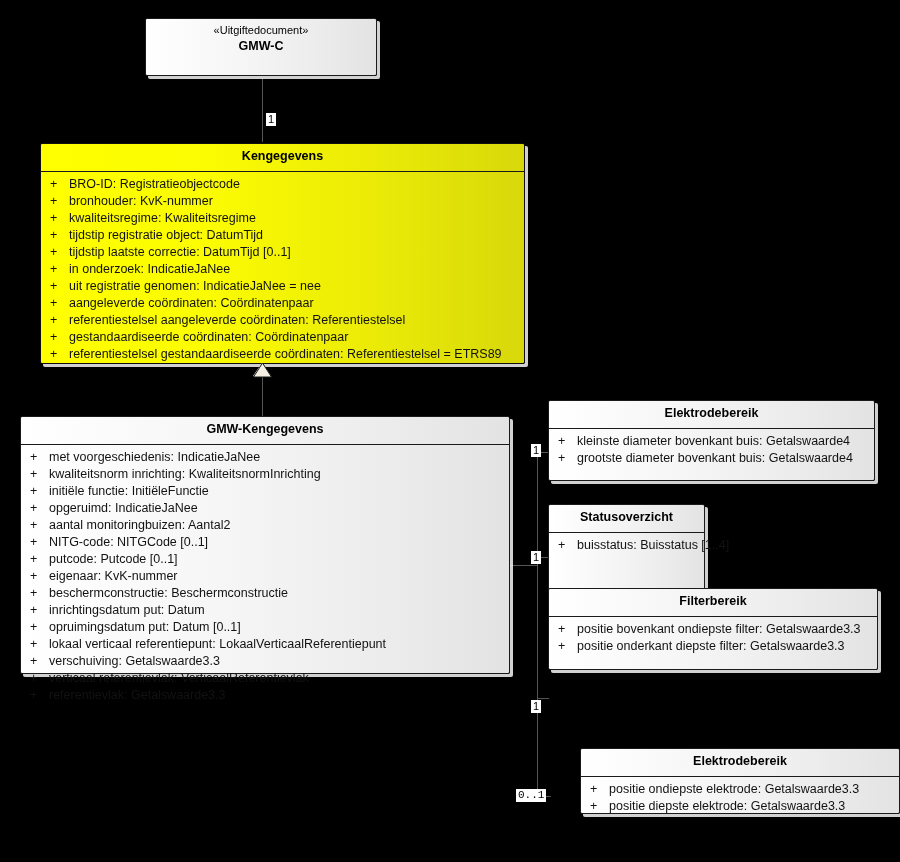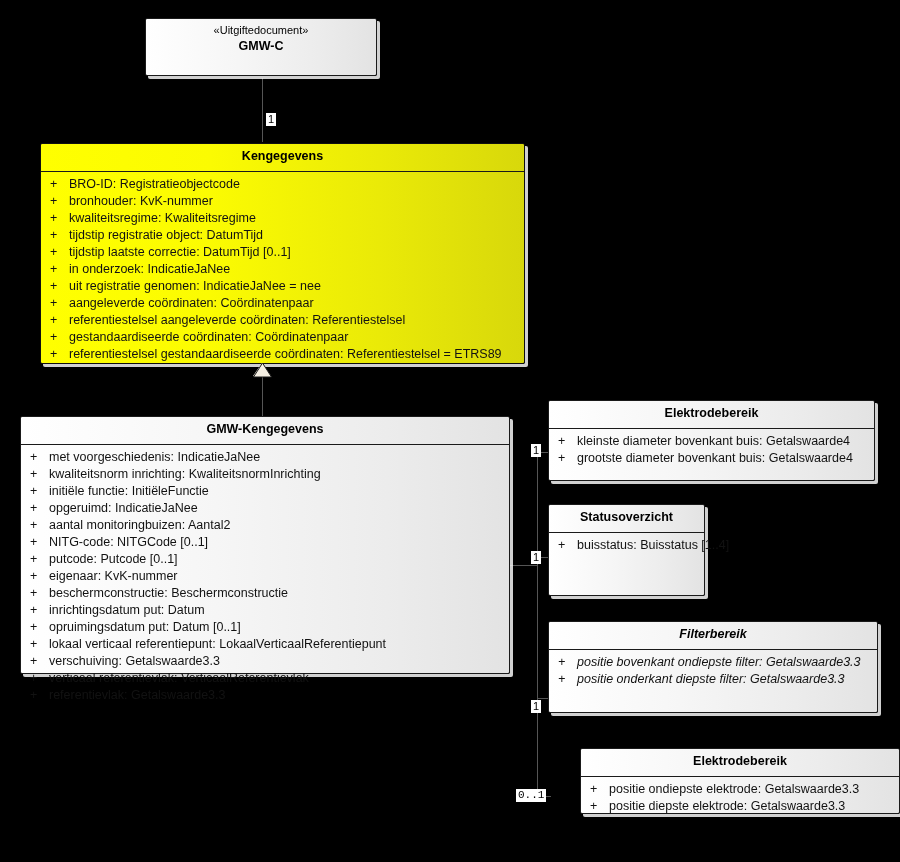--- a/index.html
+++ b/index.html
@@ -296,21 +296,21 @@
     </div>
     <div class="uml-attrs">
         <div class="attr-row">
           <span class="attr-vis">+</span>
           <span class="attr-txt">buisstatus: Buisstatus [1..4]</span>
         </div>
       </div>
   </div>
   <div class="mult" style="left:531px; top:551px;">1</div>
 
-  <div class="uml-class" id="box-filterbereik" style="left:548px; top:621px; width:330px; height:92px;font-style:italic;">
+  <div class="uml-class" id="box-filterbereik" style="left:548px; top:588px; width:330px; height:82px;">
     <div class="uml-header">
       <span>Filterbereik</span>
     </div>
     <div class="uml-attrs">
         <div class="attr-row">
           <span class="attr-vis">+</span>
           <span class="attr-txt">positie bovenkant ondiepste filter: Getalswaarde3.3</span>
         </div>
         <div class="attr-row">
           <span class="attr-vis">+</span>

